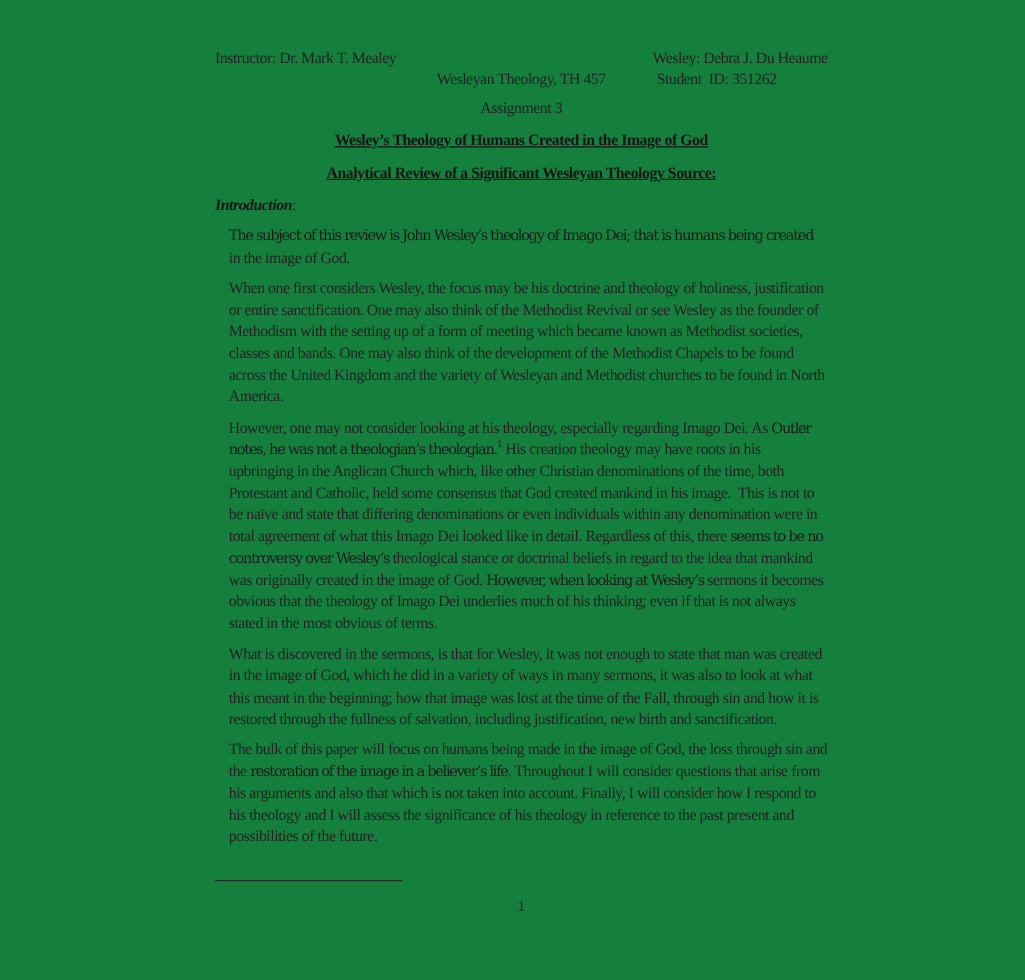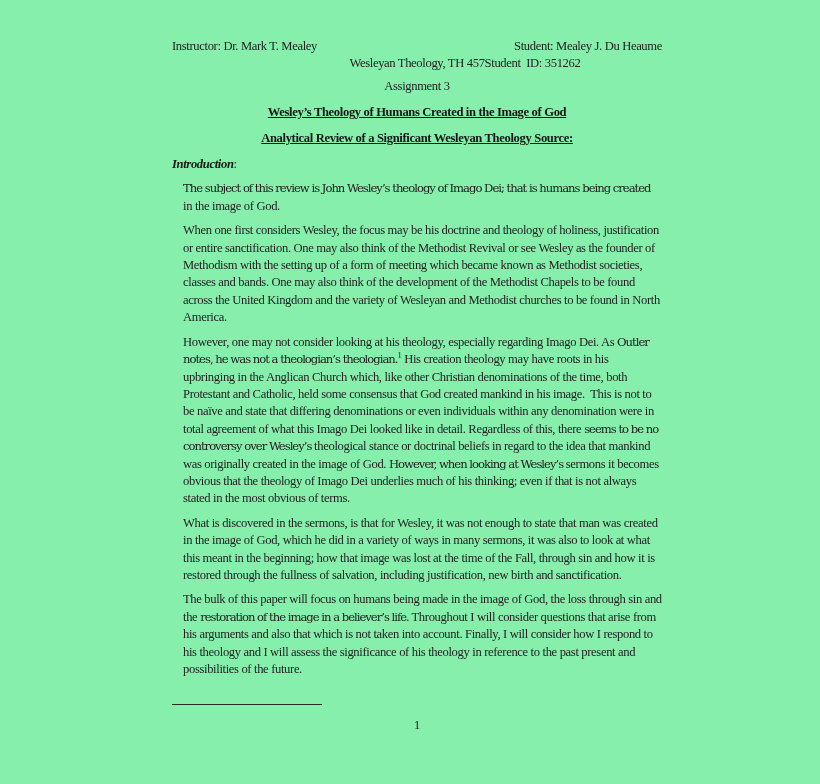--- a/index.html
+++ b/index.html
@@ -4,41 +4,41 @@
 <style>
   html, body {
     margin: 0;
     padding: 0;
     background: #f5f5f6;
   }
   .page {
     position: relative;
     width: 820px;
     height: 784px;
-    background: #86efac;
+    background: #15803d;
     overflow: hidden;
     font-family: "Liberation Serif", serif;
     color: #222;
   }
   .content {
     position: absolute;
     left: 172px;
     top: 38px;
     width: 490px;
     font-size: 12.6px;
     line-height: 17.4px;
     letter-spacing: -0.35px;
   }
   .header-row {
     display: flex;
     white-space: pre-wrap;
   }
   .header-row .left { text-align: left; }
   .header-row .spacer { flex: 1 1 0; }
-  .header-row .rightcell { flex: 1 1 0; text-align: left; }
+  .header-row .rightcell { flex: 1 1 0; text-align: center; }
   .row1 { justify-content: space-between; }
   .row2 { }
   .assignment {
     text-align: center;
     margin-top: 5px;
   }
   .title {
     text-align: center;
     font-weight: bold;
     text-decoration: underline;
@@ -95,21 +95,21 @@
   }
 </style>
 </head>
 <body>
 
 <div class="page">
   <div class="content">
 
     <div class="header-row row1">
       <span class="left">Instructor: Dr. Mark T. Mealey</span>
-      <span class="rightend">Student: Mealey J. Du Heaume</span>
+      <span class="rightend">Wesley: Debra J. Du Heaume</span>
     </div>
 
     <div class="header-row row2">
       <span class="spacer"></span>
       <span>Wesleyan Theology, TH 457</span>
       <span class="rightcell">Student  ID: 351262</span>
     </div>
 
     <div class="assignment">Assignment 3</div>
 

